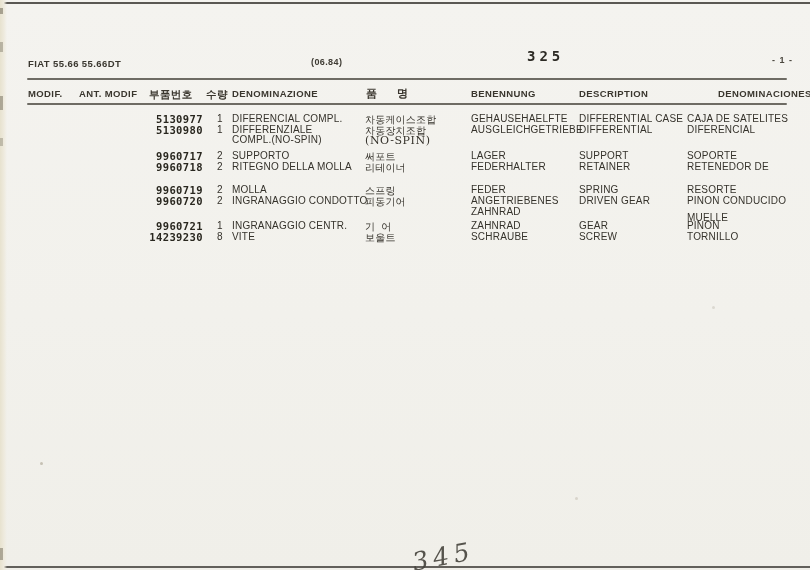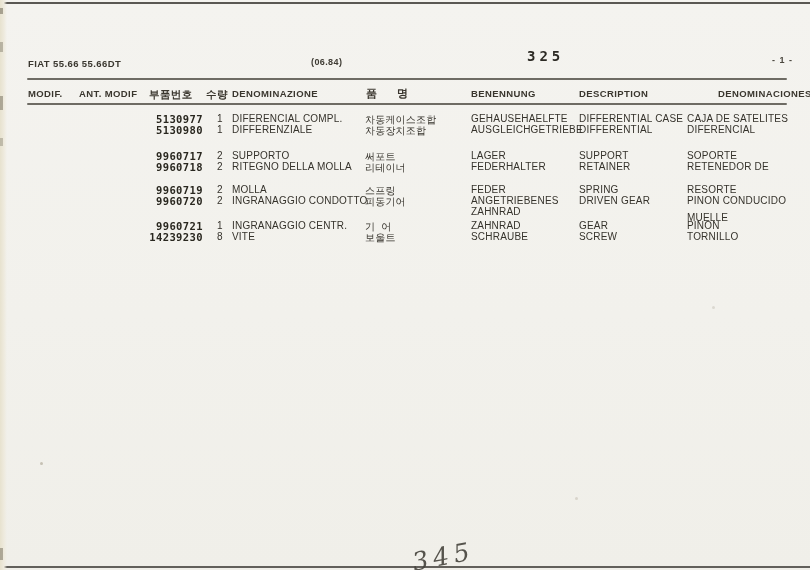--- a/index.html
+++ b/index.html
@@ -119,20 +119,24 @@
   <div class="tl" style="top:124px;">
     <span class="f-part">5130980</span>
     <span class="f-qty">1</span>
     <span class="f-den">DIFFERENZIALE</span>
     <span class="f-kor">차동장치조합</span>
     <span class="f-ben">AUSGLEICHGETRIEBE</span>
     <span class="f-desc">DIFFERENTIAL</span>
     <span class="f-denom">DIFERENCIAL</span>
   </div>
 
+  <div class="tl" style="top:134px;">
+    <span class="f-den">COMPL.(NO-SPIN)</span>
+    <span class="f-kor serif">(NO-SPIN)</span>
+  </div>
 
   <div class="tl" style="top:150px;">
     <span class="f-part">9960717</span>
     <span class="f-qty">2</span>
     <span class="f-den">SUPPORTO</span>
     <span class="f-kor">써포트</span>
     <span class="f-ben">LAGER</span>
     <span class="f-desc">SUPPORT</span>
     <span class="f-denom">SOPORTE</span>
   </div>

